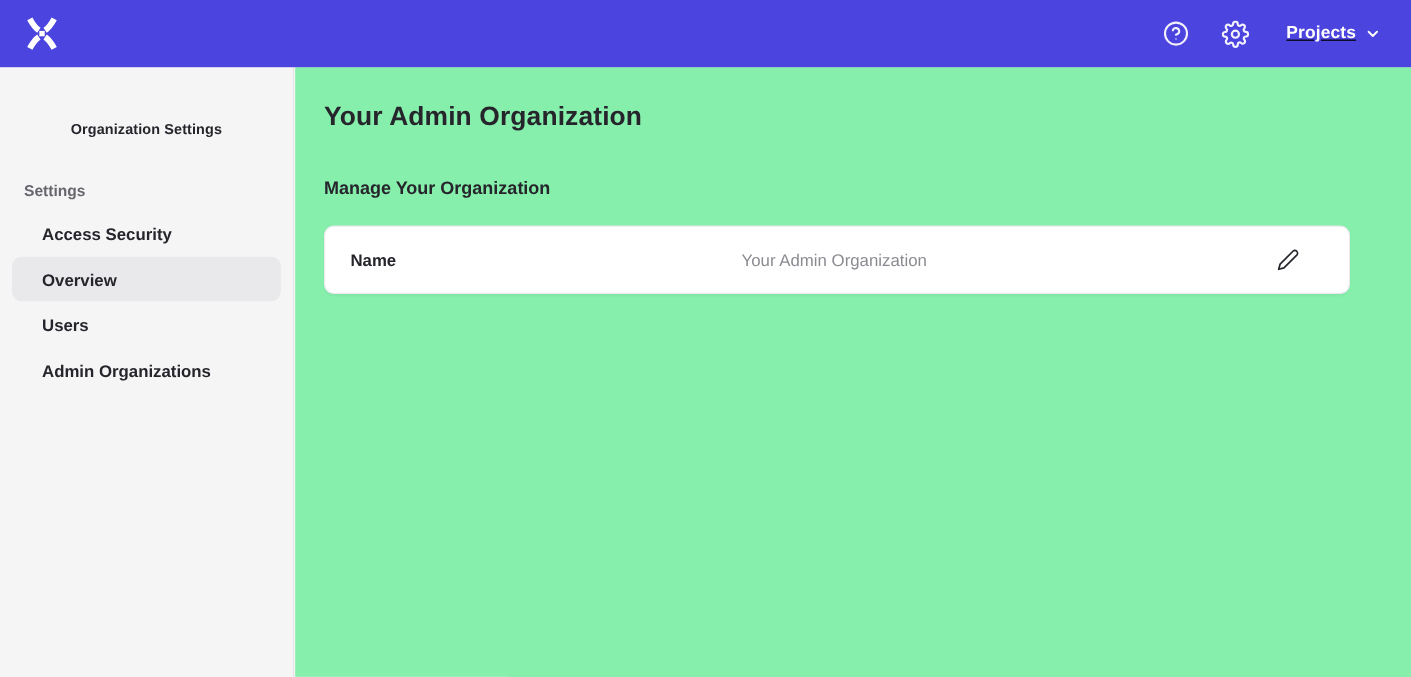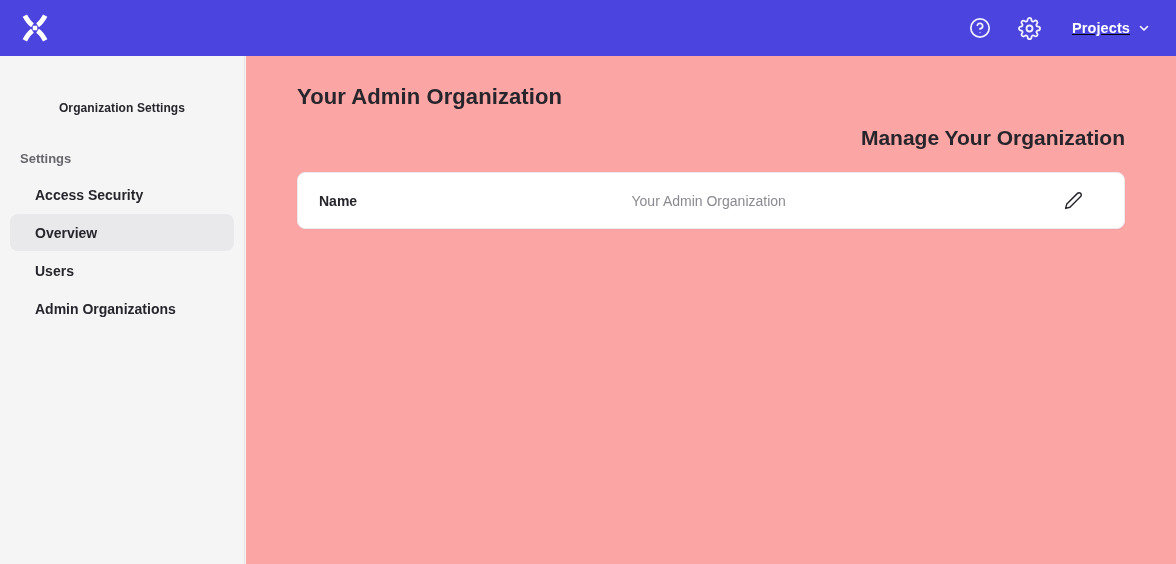--- a/index.html
+++ b/index.html
@@ -66,33 +66,32 @@
     border-radius: 8px;
     font-size: 14px; font-weight: 600;
     color: #26252b;
     cursor: pointer;
   }
   .nav-item.active { background: #e9e8ea; }
 
   
   .main {
     position: absolute; top: 56px; left: 246px; right: 0; bottom: 0;
-    background: #fca5a5;
-    padding: 28px 51px 0 51px;
+    background: #86efac;
+    padding: 28px 51px 0 24px;
   }
   .page-title {
     font-size: 22px; font-weight: 700;
     color: #26252b;
     letter-spacing: 0.1px;
   }
   .section-title {
-    margin-top: 16px;
-    font-size: 21px; font-weight: 700;
+    margin-top: 39px;
+    font-size: 15px; font-weight: 700;
     color: #26252b;
-    text-align: right;
   }
   .card {
     position: relative;
     margin-top: 22px;
     height: 57px;
     background: #ffffff;
     border: 1px solid #eceaee;
     border-radius: 8px;
     box-shadow: 0 1px 2px rgba(30, 30, 40, 0.04);
     display: flex; align-items: center;

